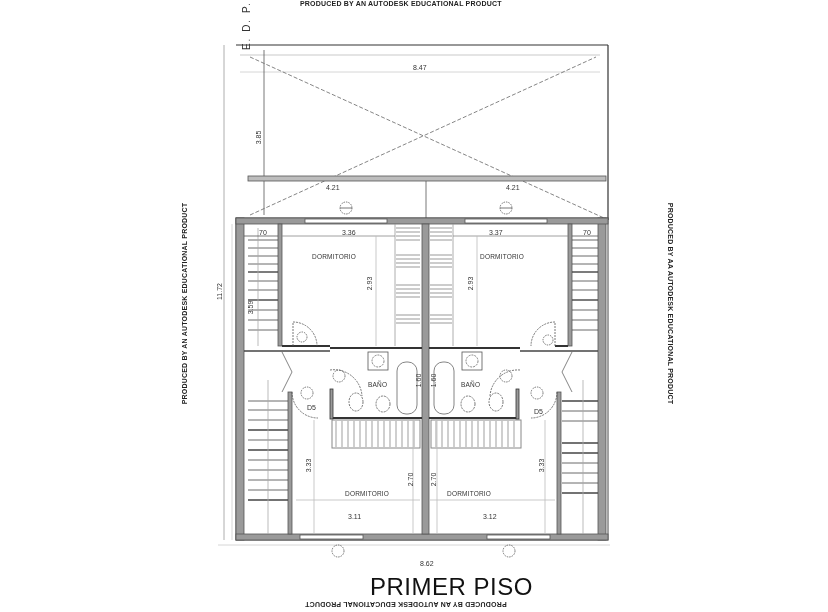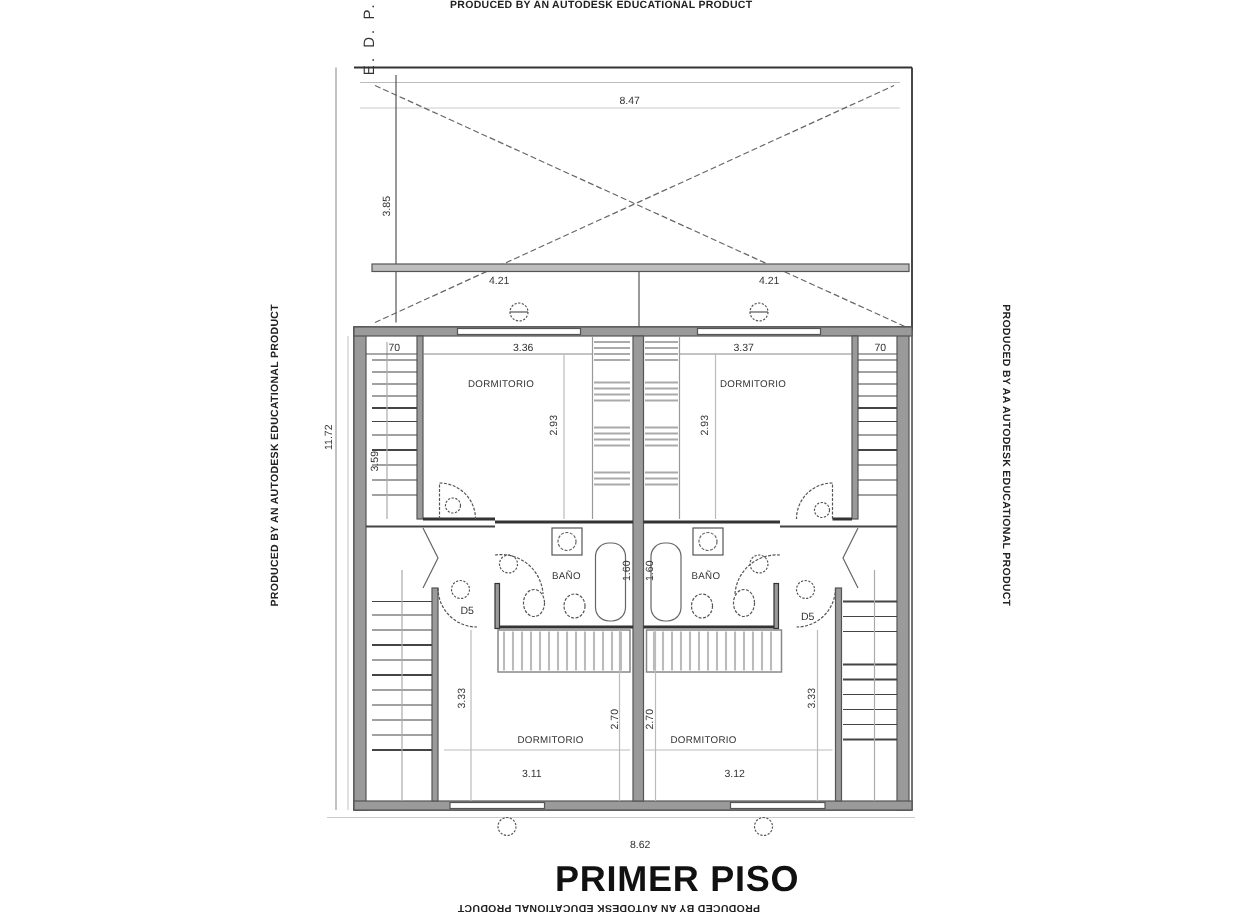--- a/index.html
+++ b/index.html
@@ -7,21 +7,21 @@
   .abs { position:absolute; }
   .stamp { font-family:"Liberation Sans", sans-serif; font-weight:bold; font-size:7px; letter-spacing:0.2px; color:#222; white-space:nowrap; }
   .stamp-top { left:300px; top:0px; }
   .stamp-bottom { left:305px; top:601px; transform:rotate(180deg); }
   .stamp-left { left:74px; top:300px; transform:rotate(-90deg); transform-origin:center; width:220px; text-align:center; }
   .stamp-right { left:560px; top:300px; transform:rotate(90deg); transform-origin:center; width:220px; text-align:center; }
   .edp { left:222px; top:20px; font-size:10px; transform:rotate(-90deg); transform-origin:center; letter-spacing:2px; color:#333; }
   .dim { font-size:7px; color:#333; white-space:nowrap; }
   .vdim { transform:rotate(-90deg); transform-origin:center; }
   .room { font-size:6.5px; color:#333; letter-spacing:0.2px; white-space:nowrap; }
-  .title { left:370px; top:573px; font-size:24px; color:#111; letter-spacing:0.5px;font-weight:bold; }
+  .title { left:370px; top:573px; font-size:24px; color:#111; letter-spacing:0.5px; }
   svg { position:absolute; left:0; top:0; }
 </style>
 </head>
 <body>
 
 <div class="abs stamp stamp-top">PRODUCED BY AN AUTODESK EDUCATIONAL PRODUCT</div>
 <div class="abs stamp stamp-bottom">PRODUCED BY AN AUTODESK EDUCATIONAL PRODUCT</div>
 <div class="abs stamp stamp-left">PRODUCED BY AN AUTODESK EDUCATIONAL PRODUCT</div>
 <div class="abs stamp stamp-right">PRODUCED BY AA AUTODESK EDUCATIONAL PRODUCT</div>
 <div class="abs edp">E. D. P.</div>

